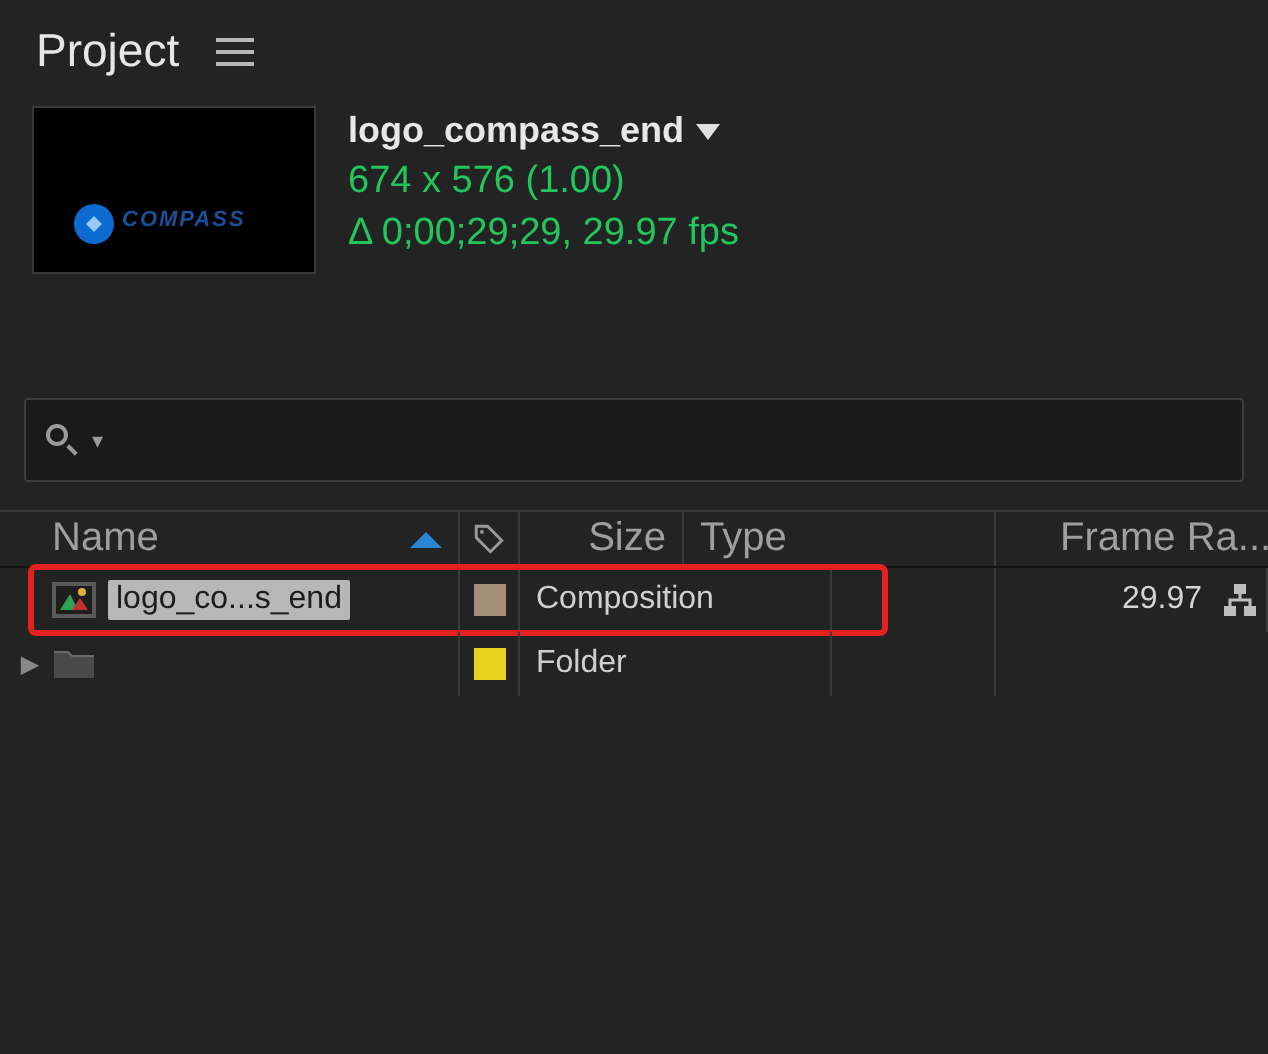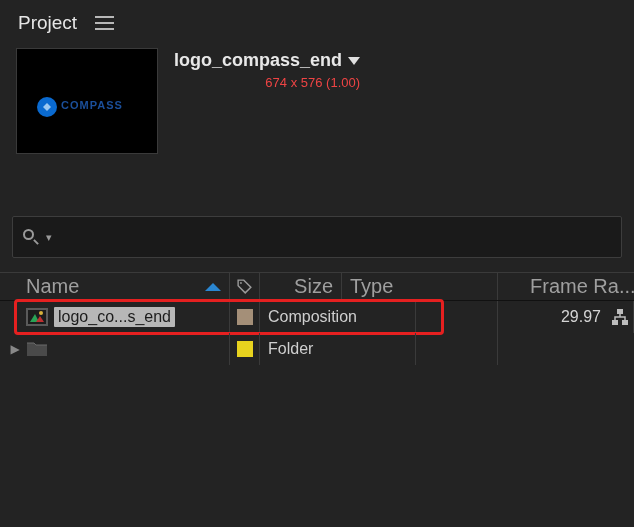--- a/index.html
+++ b/index.html
@@ -1,35 +1,35 @@
 <!DOCTYPE html>
 <html><head>
 <meta charset="utf-8">
 <style>
   * { box-sizing: border-box; margin: 0; padding: 0; }
   html, body { width: 634px; height: 527px; background: #232323; font-family: -apple-system, "Segoe UI", Arial, sans-serif; color: #c8c8c8; overflow: hidden; }
   .panel { width: 100%; height: 100%; background: #232323; display: flex; flex-direction: column; }
 
   
   .panel-header { display: flex; align-items: center; gap: 18px; padding: 12px 18px 8px 18px; }
-  .panel-title { font-size: 19px; color: #e6e6e6; font-weight: 400; }
+  .panel-title { font-size: 23px; color: #e6e6e6; font-weight: 400; }
   .menu-icon { display: flex; flex-direction: column; gap: 4px; cursor: pointer; }
   .menu-icon span { display: block; width: 19px; height: 2px; background: #b8b8b8; }
 
   
   .preview-row { display: flex; gap: 16px; padding: 6px 16px 0 16px; }
-  .thumb { width: 142px; height: 106px; background: #000; position: relative; border: 1px solid #3a3a3a; }
+  .thumb { width: 142px; height: 84px; background: #000; position: relative; border: 1px solid #3a3a3a; font-style: italic; }
   .thumb .logo-mark { position: absolute; left: 20px; top: 48px; width: 20px; height: 20px; border-radius: 50%; background: #0a6ad0; }
   .thumb .logo-inner { position: absolute; left: 26px; top: 54px; width: 8px; height: 8px; background: #9cc9f2; clip-path: polygon(50% 0,100% 50%,50% 100%,0 50%); }
   .thumb .logo-text { position: absolute; left: 44px; top: 50px; font-size: 11px; letter-spacing: 1px; color: #1b4f9a; font-weight: 700; }
   .thumb .logo-sub  { position: absolute; left: 44px; top: 62px; font-size: 5px; color: #555; }
-  .meta { display: flex; flex-direction: column; gap: 4px; padding-top: 2px; text-align: right; }
+  .meta { display: flex; flex-direction: column; gap: 4px; padding-top: 2px; }
   .meta-name { display: flex; align-items: center; gap: 6px; font-size: 18px; color: #e8e8e8; font-weight: 600; }
   .meta-name .tri { width: 0; height: 0; border-left: 6px solid transparent; border-right: 6px solid transparent; border-top: 8px solid #e0e0e0; }
-  .meta-line { font-size: 13px; color: #ef4444; }
+  .meta-line { font-size: 19px; color: #22c55e; }
 
   
   .search-wrap { margin: 62px 12px 0 12px; height: 42px; background: #1a1a1a; border: 1px solid #3d3d3d; border-radius: 2px; display: flex; align-items: center; padding: 0 10px; gap: 6px; }
   .search-icon { width: 17px; height: 17px; position: relative; }
   .search-icon .circ { width: 11px; height: 11px; border: 2px solid #9a9a9a; border-radius: 50%; position: absolute; left: 0; top: 0; }
   .search-icon .handle { width: 6px; height: 2px; background: #9a9a9a; position: absolute; left: 10px; top: 12px; transform: rotate(45deg); }
   .search-caret { font-size: 11px; color: #9a9a9a; }
   .search-input { flex: 1; background: transparent; border: none; outline: none; color: #ddd; font-size: 15px; }
 
   
@@ -84,20 +84,21 @@
       <div class="logo-inner"></div>
       <div class="logo-text">COMPASS</div>
       <div class="logo-sub"></div>
     </div>
     <div class="meta">
       <div class="meta-name">
         <span>logo_compass_end</span>
         <span class="tri"></span>
       </div>
       <div class="meta-line">674 x 576 (1.00)</div>
+      <div class="meta-line">Δ 0;00;29;29, 29.97 fps</div>
     </div>
   </div>
 
   <div class="search-wrap">
     <div class="search-icon">
       <div class="circ"></div>
         <div class="handle"></div>
     </div>
     <span class="search-caret">▾</span>
     <input class="search-input" type="text" placeholder="" style="">

